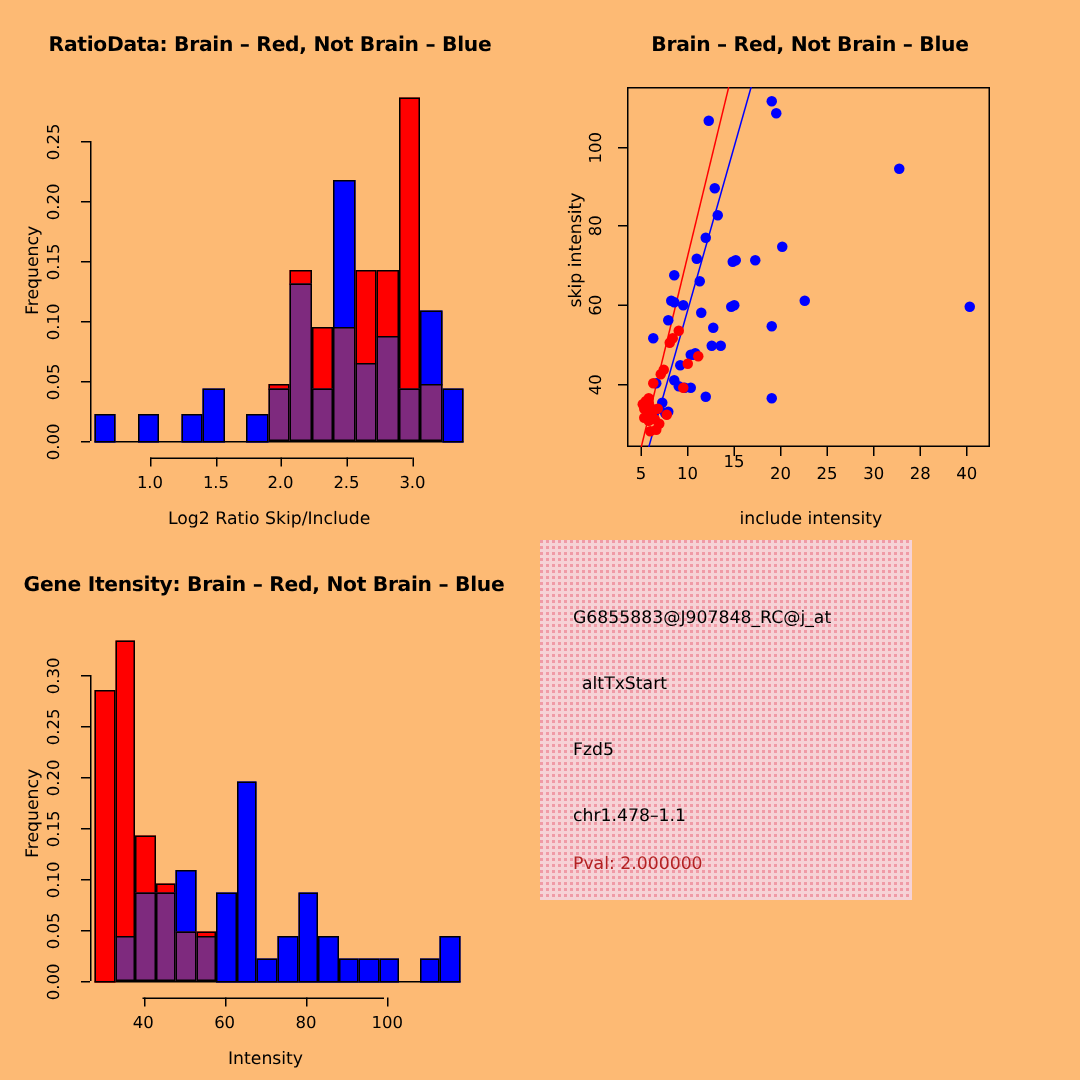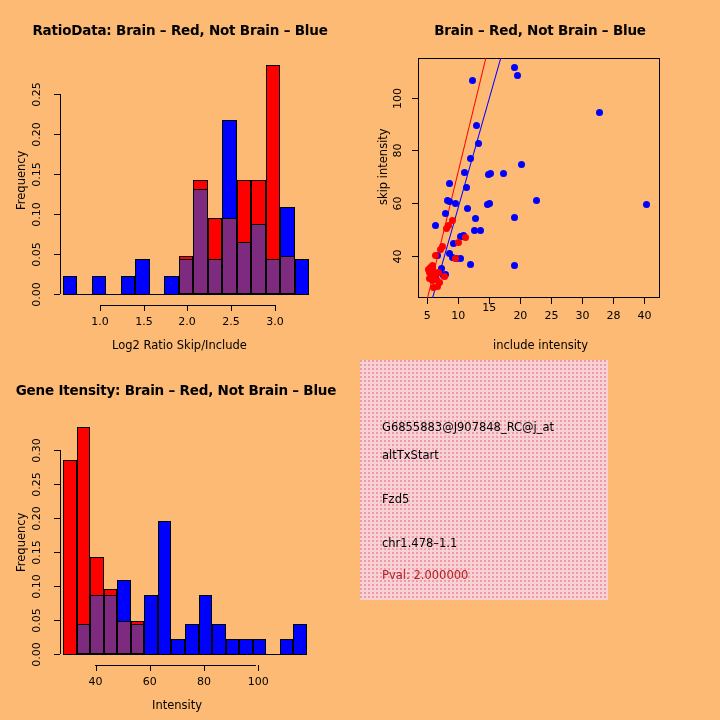--- a/index.html
+++ b/index.html
@@ -289,21 +289,21 @@
         <div class="ticklab" style="left: 133.756px; top: 315px; width: 32px; text-align: center;">60</div>
         <div class="tickmark" style="left: 203.978px; top: 305px; width: 1px; height: 6px;"></div>
         <div class="ticklab" style="left: 187.978px; top: 315px; width: 32px; text-align: center;">80</div>
         <div class="tickmark" style="left: 258.2px; top: 305px; width: 1px; height: 6px;"></div>
         <div class="ticklab" style="left: 242.2px; top: 315px; width: 32px; text-align: center;">100</div>
       </div>
   </div>
 
   <div class="panel" id="p-br">
     <div id="infobox" style="left:0;top:0;">
-      <div class="infoline" style="top:60px;">G6855883@J907848_RC@j_at</div>
-      <div class="infoline" style="top:88px;">altTxStart</div>
+      <div class="infoline" style="top:44px;">G6855883@J907848_RC@j_at</div>
+      <div class="infoline" style="top:88px;margin-left:6px;">altTxStart</div>
       <div class="infoline" style="top:132px;">Fzd5</div>
       <div class="infoline" style="top:176px;">chr1.478–1.1</div>
       <div class="infoline pval" style="top:208px;">Pval: 2.000000</div>
     </div>
   </div>
 
 </div>
 
 </body></html>

